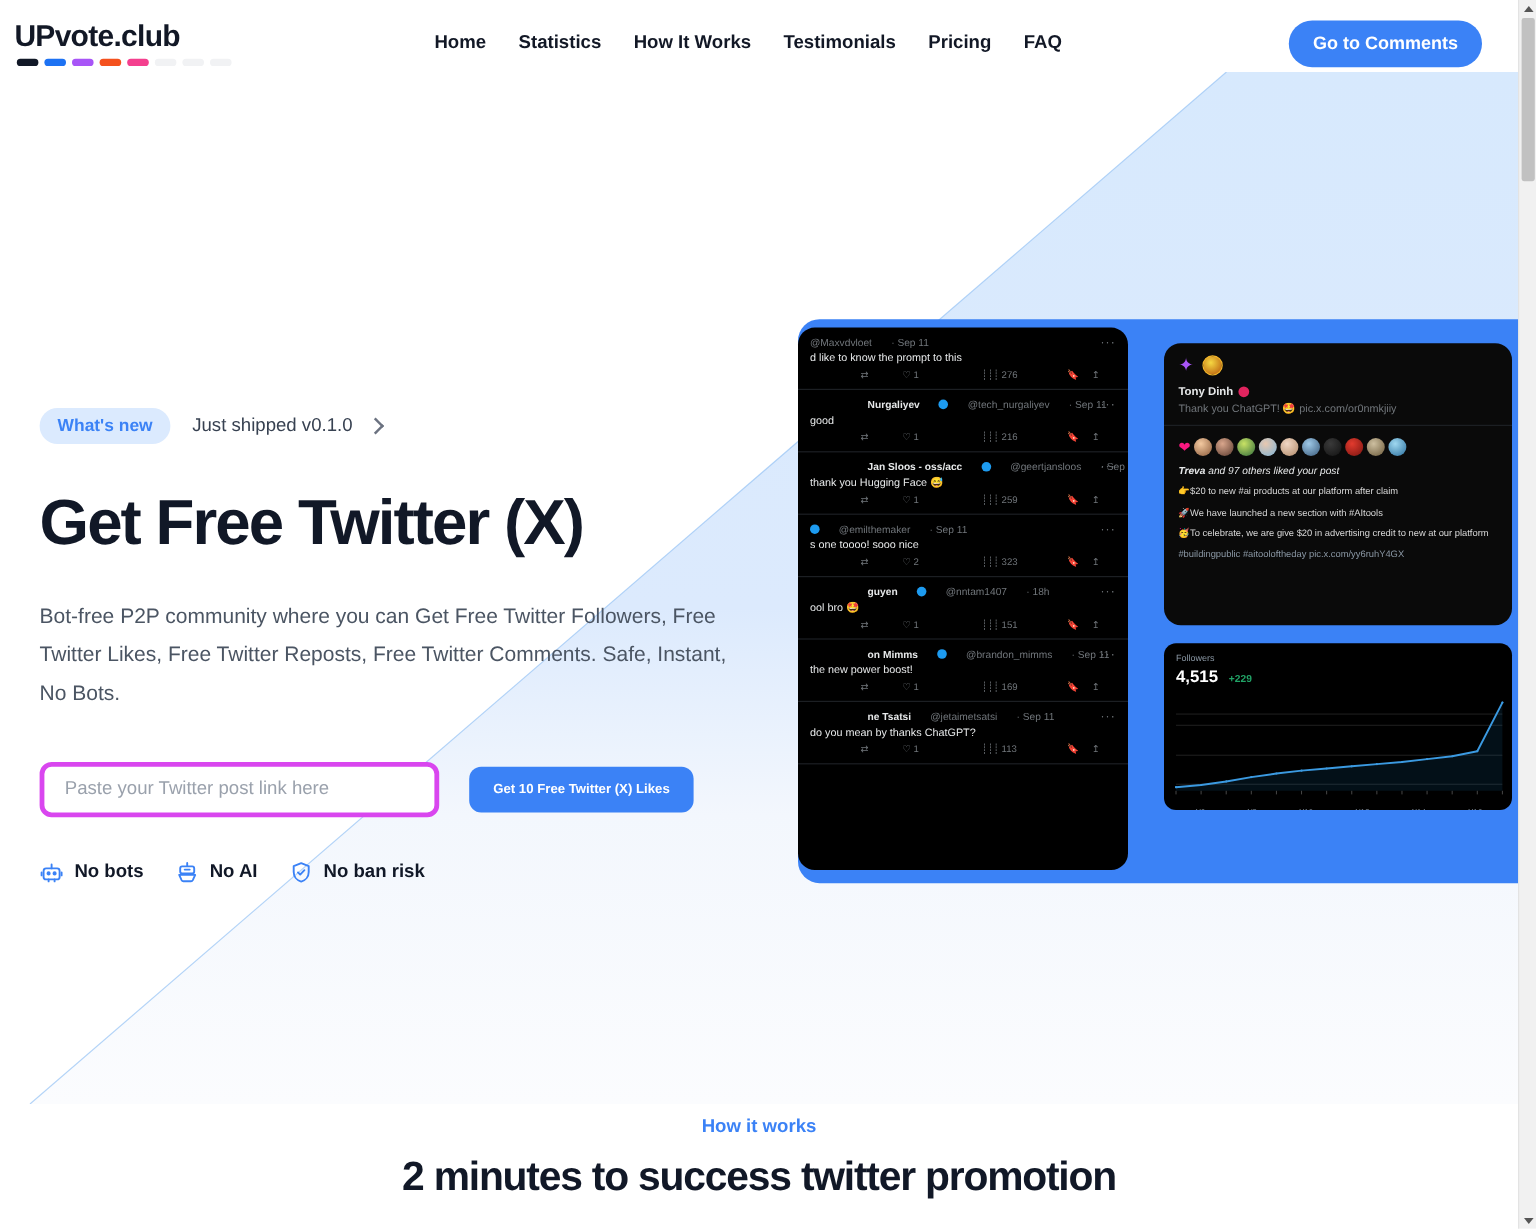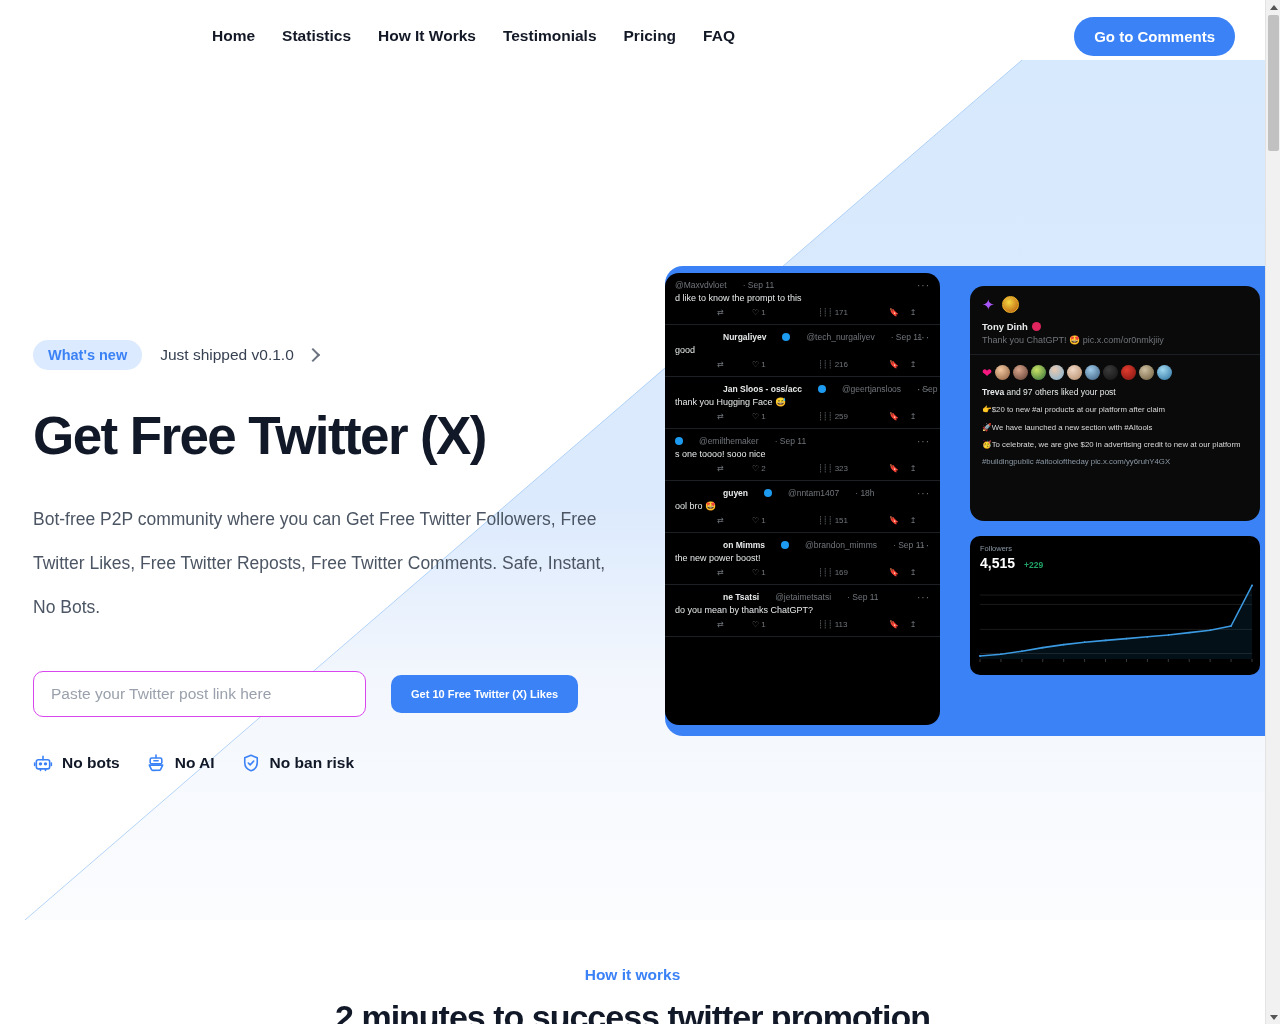--- a/index.html
+++ b/index.html
@@ -77,28 +77,28 @@
   .shipped-txt { font-size:15.5px; color:#374151; white-space:nowrap; }
   .chev { width:10px; height:10px; border-right:2px solid #6b7280; border-top:2px solid #6b7280;
           transform:rotate(45deg); display:block; }
 
   h1.hero-title {
     font-size:53px; line-height:1.05; font-weight:700;
     letter-spacing:-1.6px; color:#111827;
     margin-bottom:33px;
   }
   .hero-sub {
-    font-size:17.5px; line-height:44px; color:#4b5563;
+    font-size:17.5px; line-height:32px; color:#4b5563;
     max-width:585px; margin-bottom:42px;
   }
 
   .form-row { display:flex; align-items:center; gap:25px; margin-bottom:36px; }
   .link-input {
     width:333px; height:46px;
-    border:1px solid #d946ef; border-radius:10px;
+    border:4px solid #d946ef; border-radius:10px;
     padding:16px 17px; font-family:inherit; font-size:15.5px;
     color:#111827; background:#fff; outline:none;
   }
   .link-input::placeholder { color:#9aa1ac; }
   .btn-likes {
     background:#3b82f6; color:#fff; border:none; cursor:pointer;
     font-family:inherit; font-size:11px; font-weight:700;
     padding:13px 20px; border-radius:10px; white-space:nowrap;
   }
 
@@ -150,21 +150,21 @@
   .notif-icons { display:flex; align-items:center; gap:7px; margin-bottom:8px; }
   .spark { color:#a855f7; font-size:15px; line-height:1; }
   .av { width:17px; height:17px; border-radius:50%; display:block; flex:0 0 auto; }
   .notif-name { font-size:9.5px; font-weight:700; display:flex; align-items:center; gap:4px; }
   .badge-red { width:9px; height:9px; border-radius:50%; background:#e0245e; display:inline-block; }
   .notif-line { font-size:9px; color:#71767b; margin-top:3px; }
   .notif-bot { padding:10px 12px; }
   .heart { color:#f91880; font-size:12px; line-height:1; }
   .av-row { display:flex; align-items:center; gap:3px; margin-bottom:7px; }
   .av-row .av { width:15px; height:15px; }
-  .liked-line { font-size:8.5px; color:#e7e9ea; margin-bottom:7px; }
+  .liked-line { font-size:8.5px; color:#e7e9ea; margin-bottom:7px;font-style:italic; }
   .liked-line b { font-weight:700; }
   .notif-p { font-size:7.8px; color:#d9d9d9; line-height:1.5; margin-bottom:6px; }
   .notif-tags { font-size:7.8px; color:#8b98a5; }
 
   .chart-card {
     position:absolute; left:305px; top:270px;
     width:290px; height:139px;
     background:#000; border-radius:10px;
     overflow:hidden; color:#e7e9ea;
   }
@@ -207,20 +207,33 @@
         <stop offset="52%" stop-color="#dceafd"></stop>
         <stop offset="72%" stop-color="#f3f7fd"></stop>
         <stop offset="100%" stop-color="#fbfcfe"></stop>
       </linearGradient>
     </defs>
     <polygon points="1022,0 1265,0 1265,860 25,860" fill="url(#bandGrad)"></polygon>
     <line x1="1022" y1="0" x2="25" y2="860" stroke="#9cc6f5" stroke-width="1" opacity="0.75"></line>
   </svg>
 
   <div class="header">
+    <div class="logo-wrap">
+      <div class="logo-text">UPvote.club</div>
+      <div class="logo-dashes" id="logo-dashes">
+          <i style="background: rgb(17, 24, 39);"></i>
+          <i style="background: rgb(29, 114, 243);"></i>
+          <i style="background: rgb(168, 85, 247);"></i>
+          <i style="background: rgb(244, 81, 30);"></i>
+          <i style="background: rgb(244, 63, 142);"></i>
+          <i style="background: rgb(241, 242, 244);"></i>
+          <i style="background: rgb(241, 242, 244);"></i>
+          <i style="background: rgb(241, 242, 244);"></i>
+        </div>
+    </div>
 
     <nav class="nav">
       <a href="#">Home</a>
       <a href="#">Statistics</a>
       <a href="#">How It Works</a>
       <a href="#">Testimonials</a>
       <a href="#">Pricing</a>
       <a href="#">FAQ</a>
     </nav>
 
@@ -289,21 +302,21 @@
               <div class="tw">
                 <div class="tw-head">
                   <span class="tw-handle">@Maxvdvloet</span>
                   <span class="tw-date">· Sep 11</span>
                   <span class="tw-dot">···</span>
                 </div>
                 <div class="tw-body">d like to know the prompt to this</div>
                 <div class="tw-actions">
                   <span class="a a1">⇄</span>
                   <span class="a a2">♡ 1</span>
-                  <span class="a a3">┊┊┊ 171</span>
+                  <span class="a a3">┊┊┊ 276</span>
                   <span class="a a4">🔖</span>
                   <span class="a a5">↥</span>
                 </div>
               </div>
               <div class="tw">
                 <div class="tw-head">
                   <span class="tw-name">Nurgaliyev</span>
                   <span class="verif"></span>
                   <span class="tw-handle">@tech_nurgaliyev</span>
                   <span class="tw-date">· Sep 11</span>

